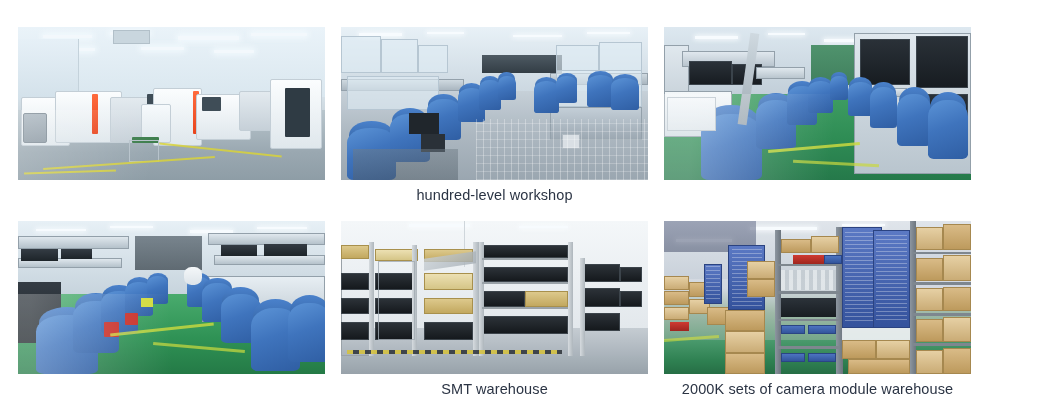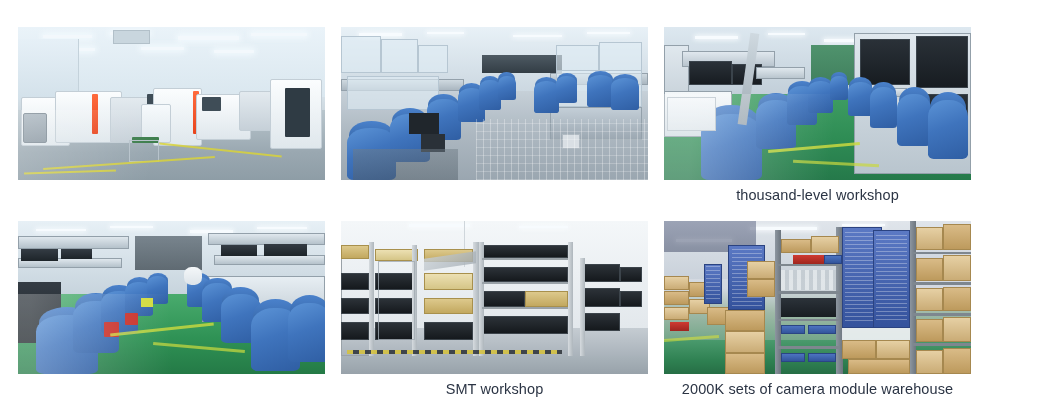--- a/index.html
+++ b/index.html
@@ -246,20 +246,21 @@
             <div class="body"></div>
           </div>
         <div class="layer" style="left:22%;top:56%;width:10%;height:14%;background:#20262c"></div>
         <div class="layer" style="left:26%;top:70%;width:8%;height:12%;background:#2a3138"></div>
         <div class="layer" style="left:72%;top:70%;width:6%;height:10%;background:#d9dfe4;border:1px solid #b0bac2"></div>
         <div class="layer" style="left:44%;top:60%;width:56%;height:40%;
              background:repeating-linear-gradient(90deg,rgba(255,255,255,.30) 0 1px,rgba(0,0,0,0) 1px 7px),
                         repeating-linear-gradient(0deg,rgba(255,255,255,.22) 0 1px,rgba(0,0,0,0) 1px 8px)"></div>
         <div class="layer" style="left:4%;top:80%;width:34%;height:20%;background:linear-gradient(#6f7c86,#55626c);opacity:.5"></div>
       </div>
+      <div class="caption">hundred-level workshop</div>
     </div>
 
     <div class="cell">
       <div class="photo thousand">
         <div class="thousand ceiling"></div>
         <div class="thousand gfloor"></div>
         <div class="fluor" style="left:10%;top:6%;width:14%;height:1.6%"></div>
         <div class="fluor" style="left:34%;top:4%;width:12%;height:1.4%"></div>
         <div class="fluor" style="left:52%;top:8%;width:14%;height:1.6%"></div>
         <div class="fluor" style="left:74%;top:5%;width:16%;height:1.4%"></div>
@@ -310,21 +311,20 @@
         <div class="worker" style="left:86%;top:34%;width:13%;height:52%">
             <div class="hood"></div>
             <div class="body"></div>
           </div>
         <div class="layer" style="left:1%;top:46%;width:16%;height:22%;background:linear-gradient(#f2f6f9,#dde5ea);border:1px solid #b9c4cc"></div>
         <div class="layer" style="left:26%;top:4%;width:3%;height:60%;background:linear-gradient(#cfd9e0,#9fabb4);transform:rotate(8deg)"></div>
         <div class="layer" style="left:34%;top:78%;width:30%;height:2%;background:#c9d83f;opacity:.85;transform:rotate(-5deg)"></div>
         <div class="layer" style="left:42%;top:88%;width:28%;height:2%;background:#c9d83f;opacity:.7;transform:rotate(3deg)"></div>
         <div class="thousand gglow"></div>
       </div>
-      <div class="caption">thousand-level workshop</div>
     </div>
 
   </div>
 
   <div class="row">
 
     <div class="cell">
       <div class="photo tenk">
         <div class="tenk ceiling"></div>
         <div class="tenk gfloor"></div>
@@ -438,21 +438,21 @@
         <div class="wh bin" style="left:79%;top:60%;width:12%;height:12%"></div>
         <div class="wh bin" style="left:91%;top:30%;width:7%;height:10%"></div>
         <div class="wh bin" style="left:91%;top:46%;width:7%;height:10%"></div>
         <div class="wh post" style="left:78%;top:24%;width:1.4%;height:64%"></div>
 
         <div class="layer" style="left:2%;top:84%;width:70%;height:3%;
              background:repeating-linear-gradient(90deg,#d6c23a 0 6px,#2b3036 6px 12px);opacity:.85"></div>
         <div class="layer" style="left:0;top:88%;width:100%;height:12%;
              background:linear-gradient(#a9b3ba,#98a2aa)"></div>
       </div>
-      <div class="caption">SMT workshop</div>
+      <div class="caption">SMT warehouse</div>
     </div>
 
     <div class="cell">
       <div class="photo cam">
         <div class="cam ceiling"></div>
         <div class="cam floor"></div>
         <div class="fluor" style="left:4%;top:12%;width:18%;height:1.8%"></div>
         <div class="fluor" style="left:28%;top:4%;width:22%;height:2%"></div>
         <div class="fluor" style="left:58%;top:2%;width:14%;height:1.6%"></div>
         <div class="layer" style="left:0;top:0;width:30%;height:20%;background:linear-gradient(#6e7792,#565f78);opacity:.6"></div>

